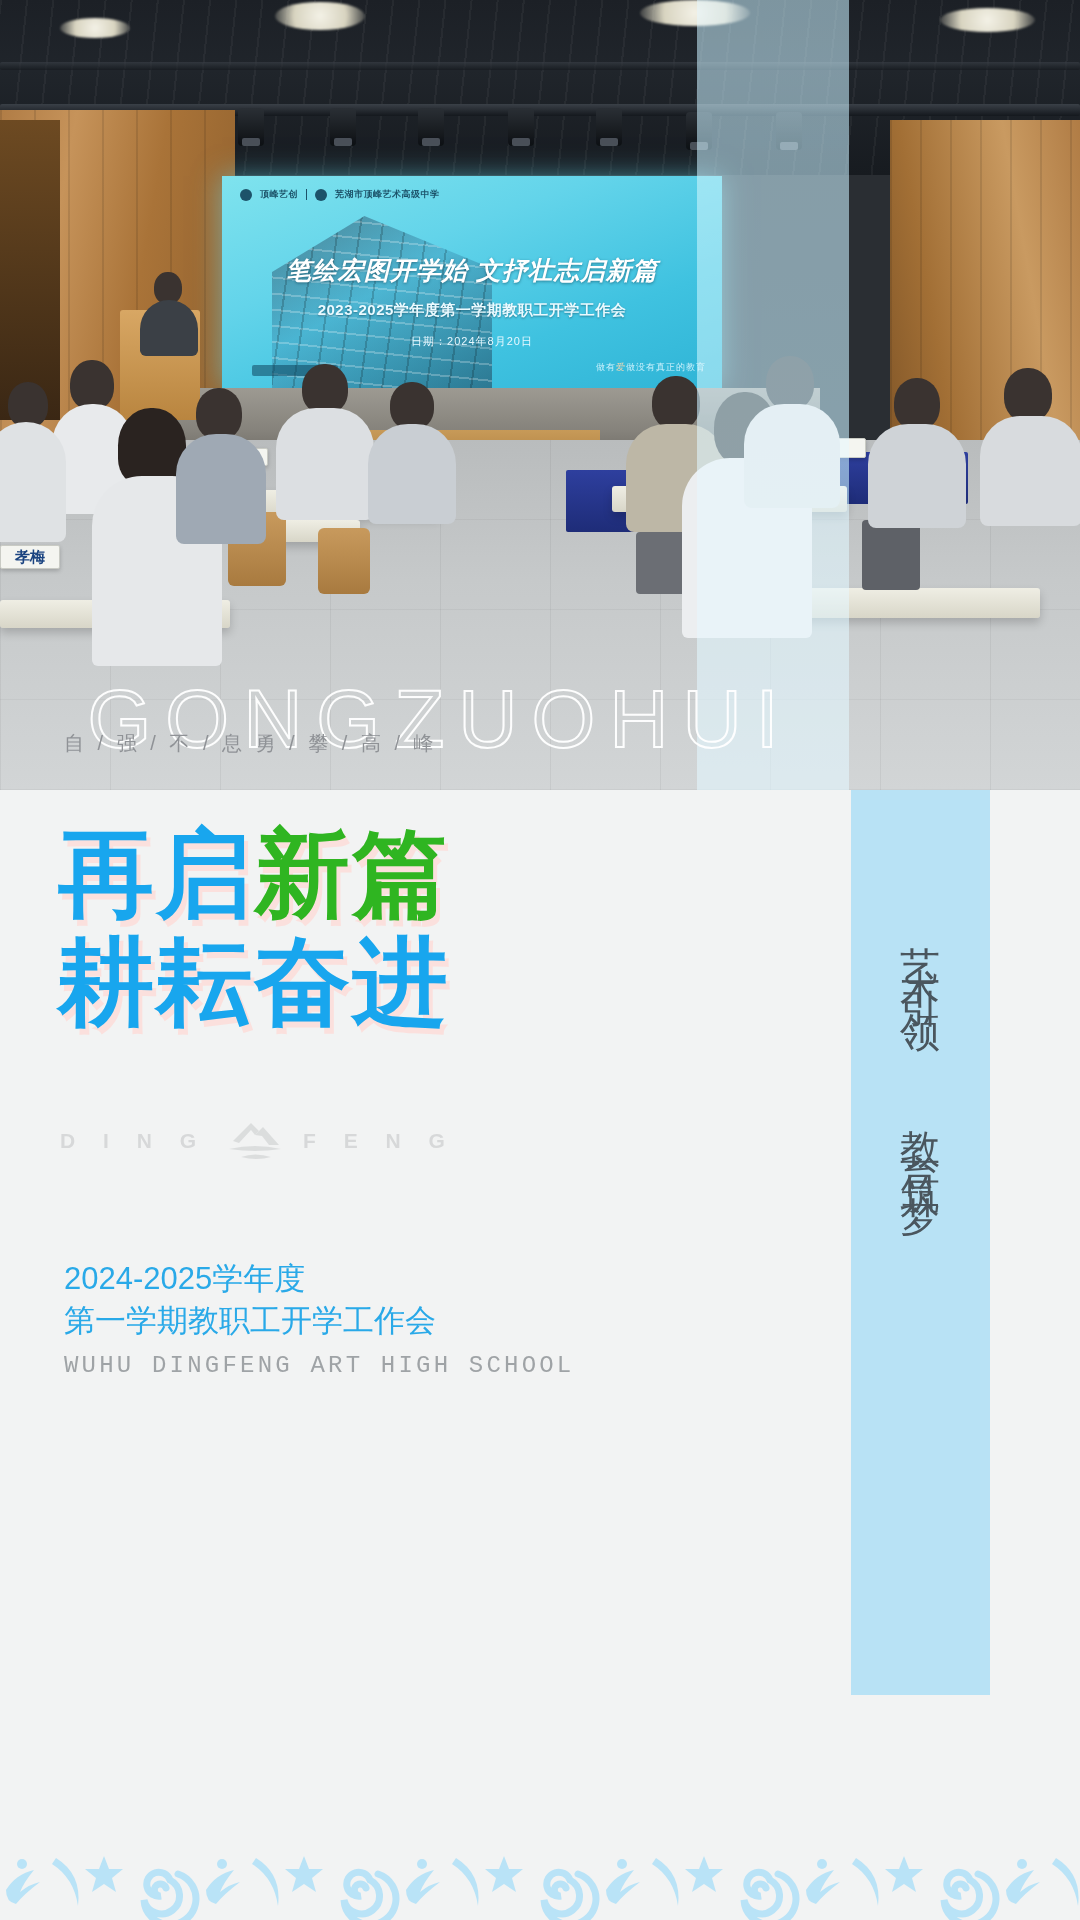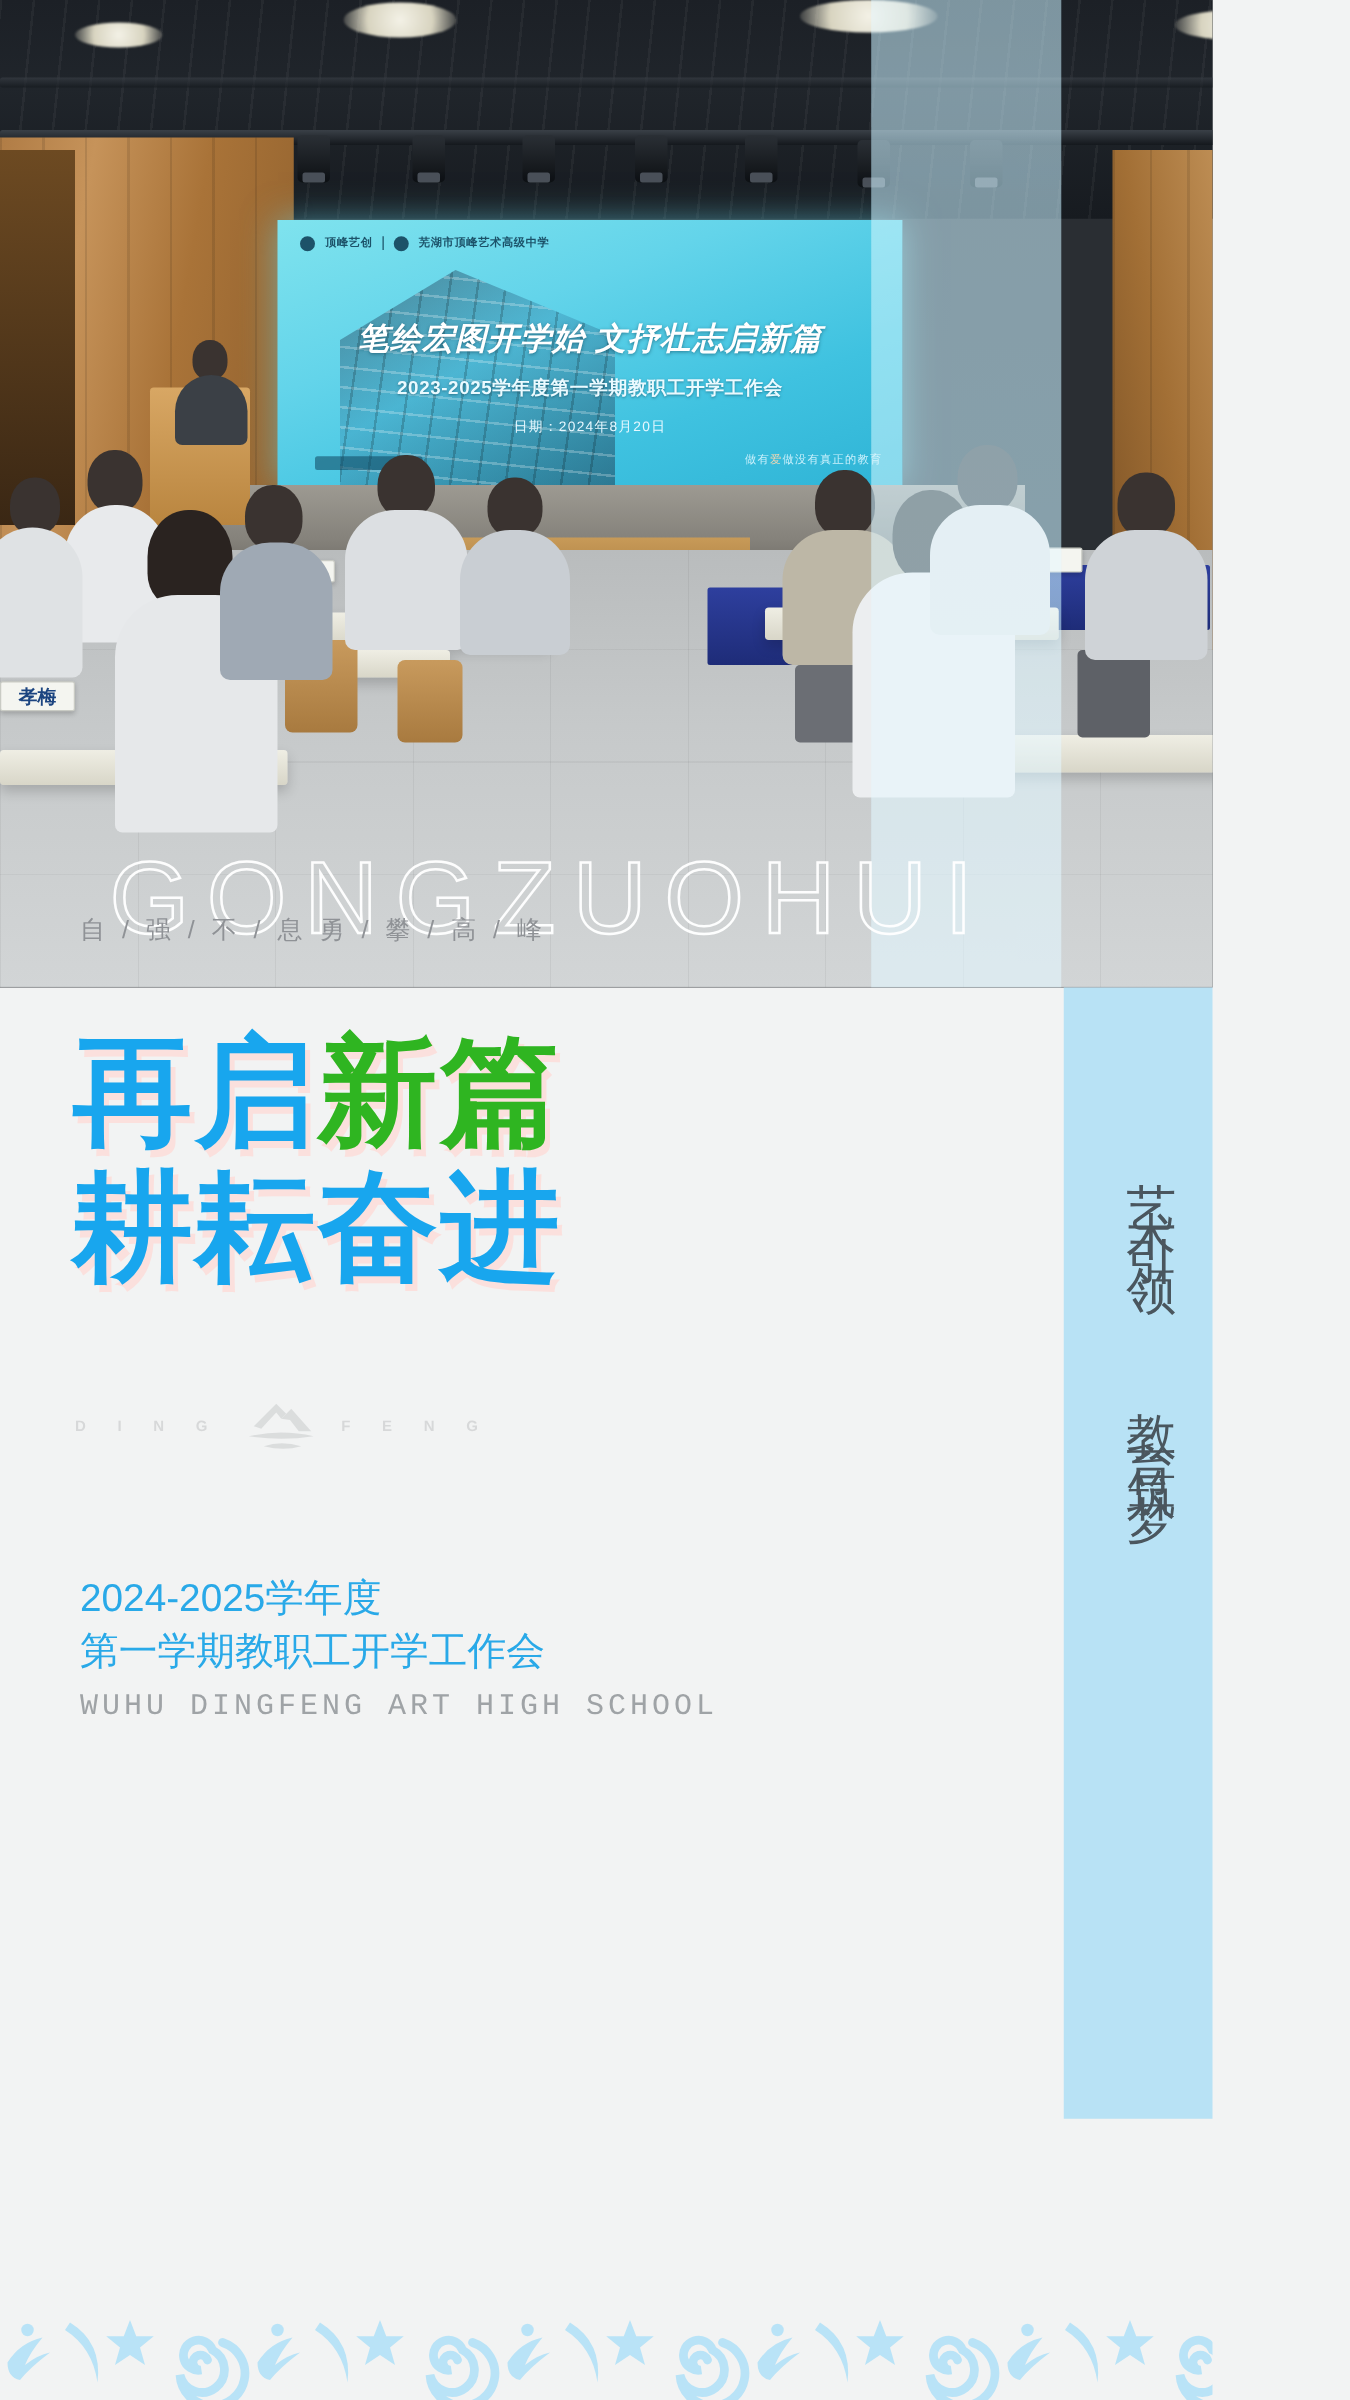--- a/index.html
+++ b/index.html
@@ -5,21 +5,21 @@
   * { margin:0; padding:0; box-sizing:border-box; }
   html,body { width:1080px; height:1920px; }
   body {
     font-family:"Liberation Sans","DejaVu Sans",sans-serif;
     background:#f2f3f3;
     position:relative;
     overflow:hidden;
   }
   #poster {
     position:relative;
-    width:970px; height:1920px;
+    width:1080px; height:1920px;
     background:#f2f3f3;
     overflow:hidden;
   }
 
   
   .hero {
     position:absolute; left:0; top:0;
     width:1080px; height:790px;
     overflow:hidden;
     background:#2a2e33;
@@ -271,21 +271,21 @@
   }
   .c-blue{ color:#18a6ee; }
   .c-green{ color:#2fb521; }
 
   .watermark{
     position:absolute; left:60px; top:325px;
     display:flex; align-items:center; gap:18px;
     opacity:.30;
   }
   .wm-text{
-    font-size:12px; letter-spacing:11px; color:#9a9c9e; font-weight:bold;
+    font-size:21px; letter-spacing:11px; color:#9a9c9e; font-weight:bold;
   }
   .wm-mark{ width:60px; height:52px; }
 
   .info{
     position:absolute; left:64px; top:468px;
   }
   .info-line{
     font-size:31px; color:#29a9e8; line-height:1.35; font-weight:500;
     white-space:nowrap;
   }

